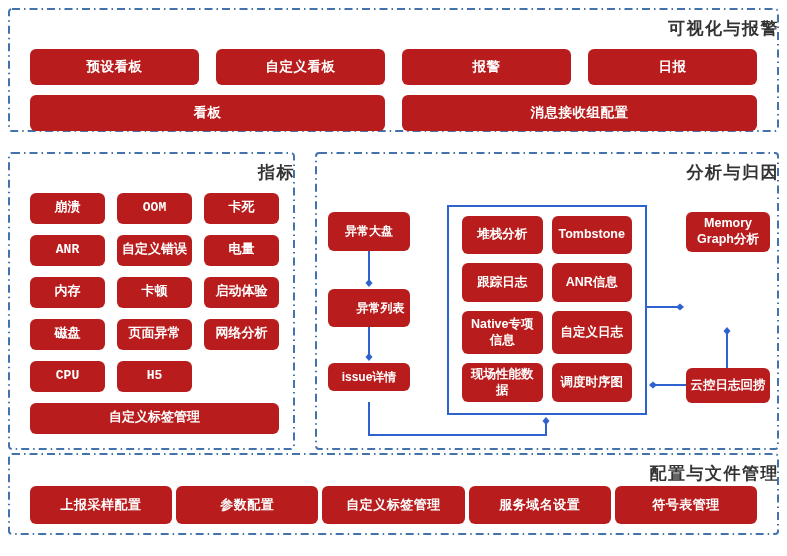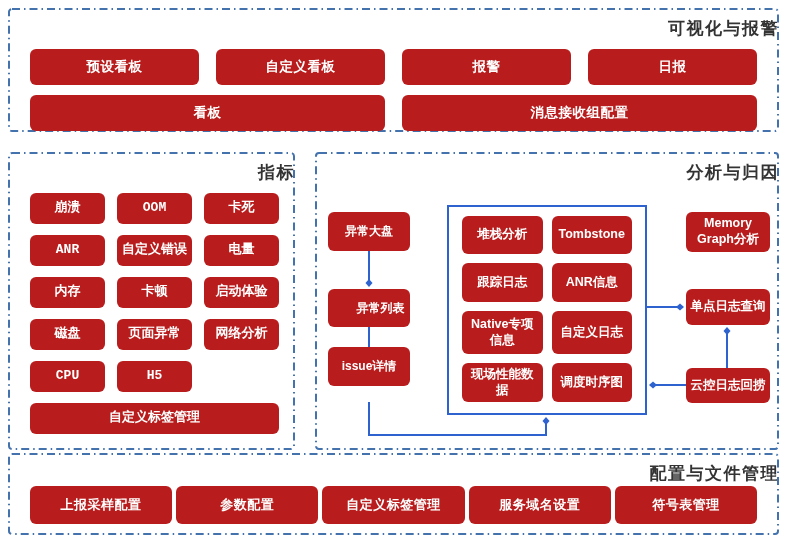--- a/index.html
+++ b/index.html
@@ -34,21 +34,21 @@
     display:grid; grid-template-columns:repeat(3,1fr); column-gap:12px; row-gap:11px;font-family:Liberation Mono, monospace; }
   .metrics-grid .btn { height:31px; font-size:13px; letter-spacing:0; padding:0 2px; }
   .span3 { grid-column:span 3; }
 
   
   .panel-analysis { left:315px; top:152px; width:464px; height:298px; }
   .an-abs { position:absolute; }
   .flow-btn { left:13px; width:82px; font-size:12px; letter-spacing:0; }
   .flow-1 { top:60px; height:39px; }
   .flow-2 { top:137px; height:38px;padding-left:23px; }
-  .flow-3 { top:195px; height:39px; }
+  .flow-3 { top:211px; height:28px; }
   .detail-box { position:absolute; left:132px; top:53px; width:200px; height:210px;
     border:2px solid #2E63CF; background:#fff;
     display:grid; grid-template-columns:1fr 1fr; grid-template-rows:38px 39px 43px 39px;
     column-gap:9px; row-gap:9px; padding:9px 13px; }
   .detail-box .btn { font-size:12.5px; letter-spacing:0; padding:14px 3px; }
   .right-btn { left:371px; width:84px; font-size:12.5px; letter-spacing:0; padding:2px 4px; }
   .right-1 { top:60px; height:40px; }
   .right-2 { top:137px; height:36px; }
   .right-3 { top:216px; height:35px; }
   .connectors { position:absolute; left:0; top:0; pointer-events:none; }
@@ -134,21 +134,20 @@
       <div class="btn">Tombstone</div>
       <div class="btn">跟踪日志</div>
       <div class="btn">ANR信息</div>
       <div class="btn">Native专项信息</div>
       <div class="btn">自定义日志</div>
       <div class="btn">现场性能数据</div>
       <div class="btn">调度时序图</div>
     </div>
 
     <div class="btn an-abs right-btn right-1">Memory Graph分析</div>
-    <div class="btn an-abs right-btn right-2">单点日志查询</div>
     <div class="btn an-abs right-btn right-3">云控日志回捞</div>
   </section>
 
   <section class="panel panel-config">
     <svg class="dash-border">
         <rect width="100%" height="100%"></rect>
       </svg>
     <h2 class="panel-title">配置与文件管理</h2>
     <div class="config-grid">
       <div class="btn">上报采样配置</div>

